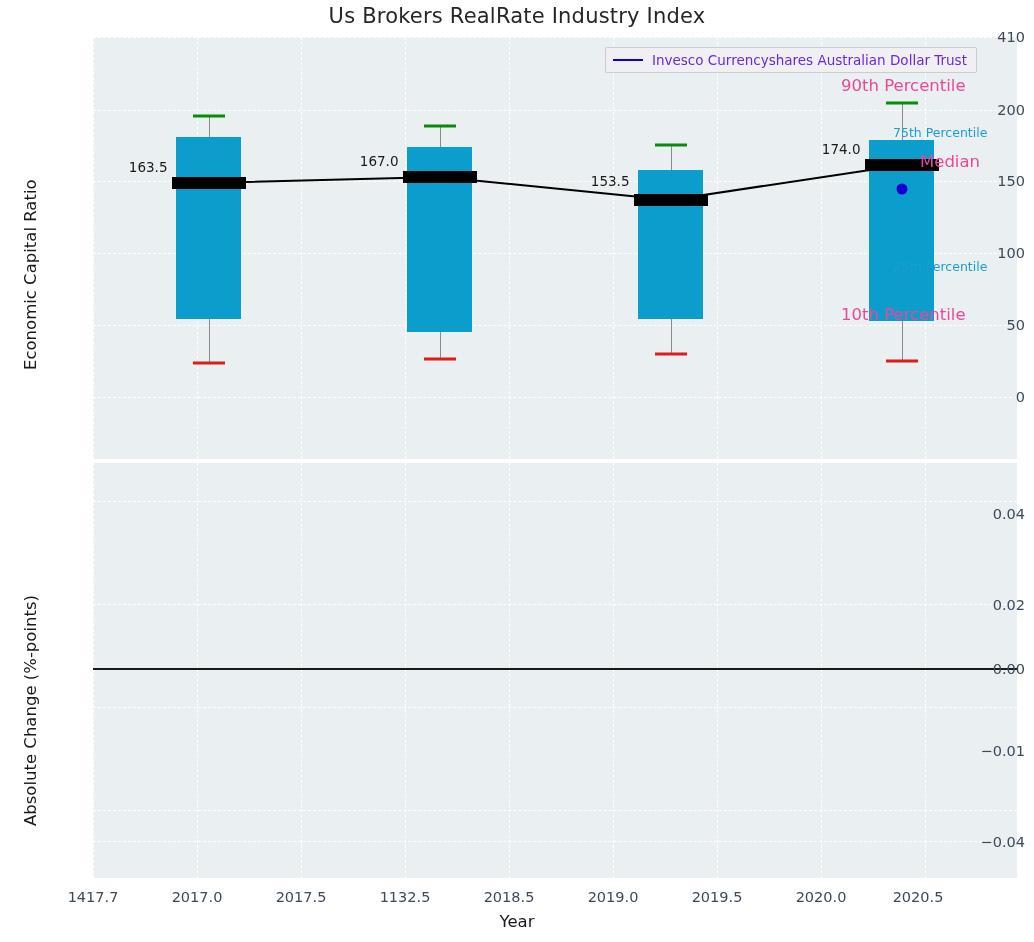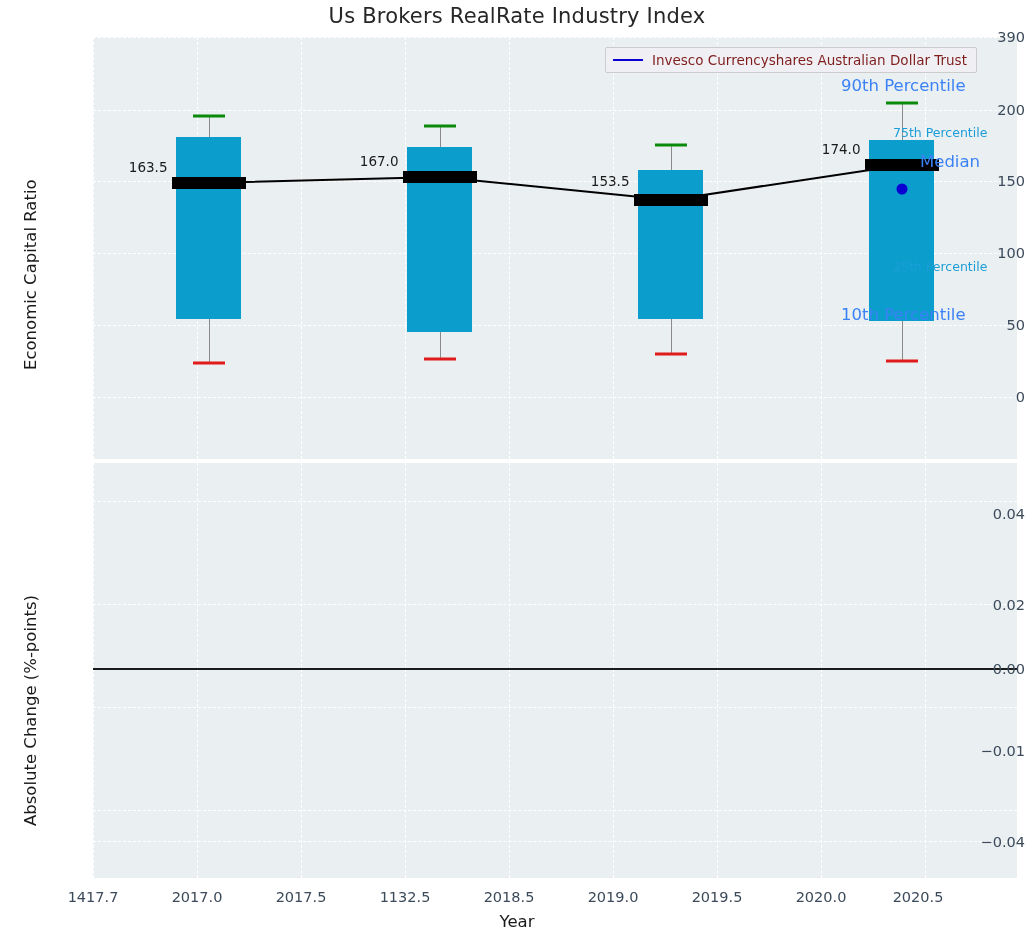--- a/index.html
+++ b/index.html
@@ -164,21 +164,21 @@
     background: #0a00d4;
     transform: translate(-50%, -50%);
   }
   
   .annot {
     position: absolute;
     white-space: nowrap;
   }
   .annot-dark {
     font-size: 16.5px;
-    color: #3b82f6;
+    color: #ec4899;
   }
   .annot-blue {
     font-size: 12.5px;
     color: #1b9dd9;
   }
   
   #legend {
     position: absolute;
     left: 605px;
     top: 47px;
@@ -193,21 +193,21 @@
   }
   #legend-swatch {
     width: 30px;
     height: 0;
     border-top: 2.4px solid #0a00d4;
     margin-right: 9px;
     flex: 0 0 auto;
   }
   #legend-label {
     font-size: 13.5px;
-    color: #7f1d1d;
+    color: #6d28d9;
   }
 </style>
 </head>
 <body>
 
 <div id="figure">
 
   <div class="chart-title">Us Brokers RealRate Industry Index</div>
 
   <div class="panel" id="panel-top">
@@ -223,21 +223,21 @@
     <div class="gridline-v" style="left:104px"></div>
     <div class="gridline-v" style="left:208px"></div>
     <div class="gridline-v" style="left:312px"></div>
     <div class="gridline-v" style="left:416px"></div>
     <div class="gridline-v" style="left:520px"></div>
     <div class="gridline-v" style="left:624px"></div>
     <div class="gridline-v" style="left:728px"></div>
     <div class="gridline-v" style="left:832px"></div>
   </div>
 
-  <div class="ytick" style="top:37px">390</div>
+  <div class="ytick" style="top:37px">410</div>
   <div class="ytick" style="top:110px">200</div>
   <div class="ytick" style="top:181px">150</div>
   <div class="ytick" style="top:253px">100</div>
   <div class="ytick" style="top:325px">50</div>
   <div class="ytick" style="top:397px">0</div>
 
   <div class="axis-label-y" id="ylabel-top">Economic Capital Ratio</div>
 
   <div class="whisker-line" style="left: 208.5px; top: 116.336px; height: 246.448px;"></div>
   <div class="box-rect" style="left: 176px; top: 136.592px; width: 65px; height: 182.304px;"></div>

